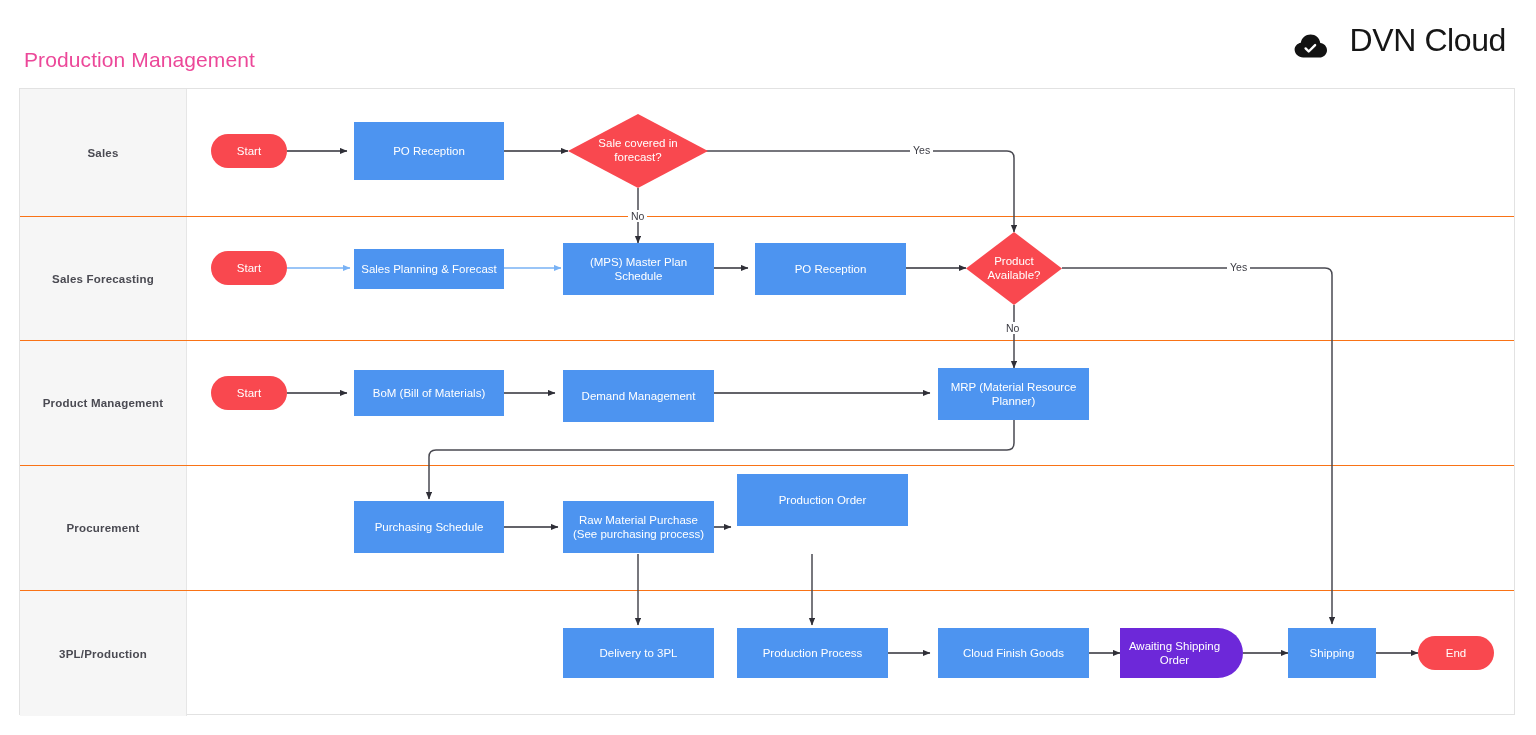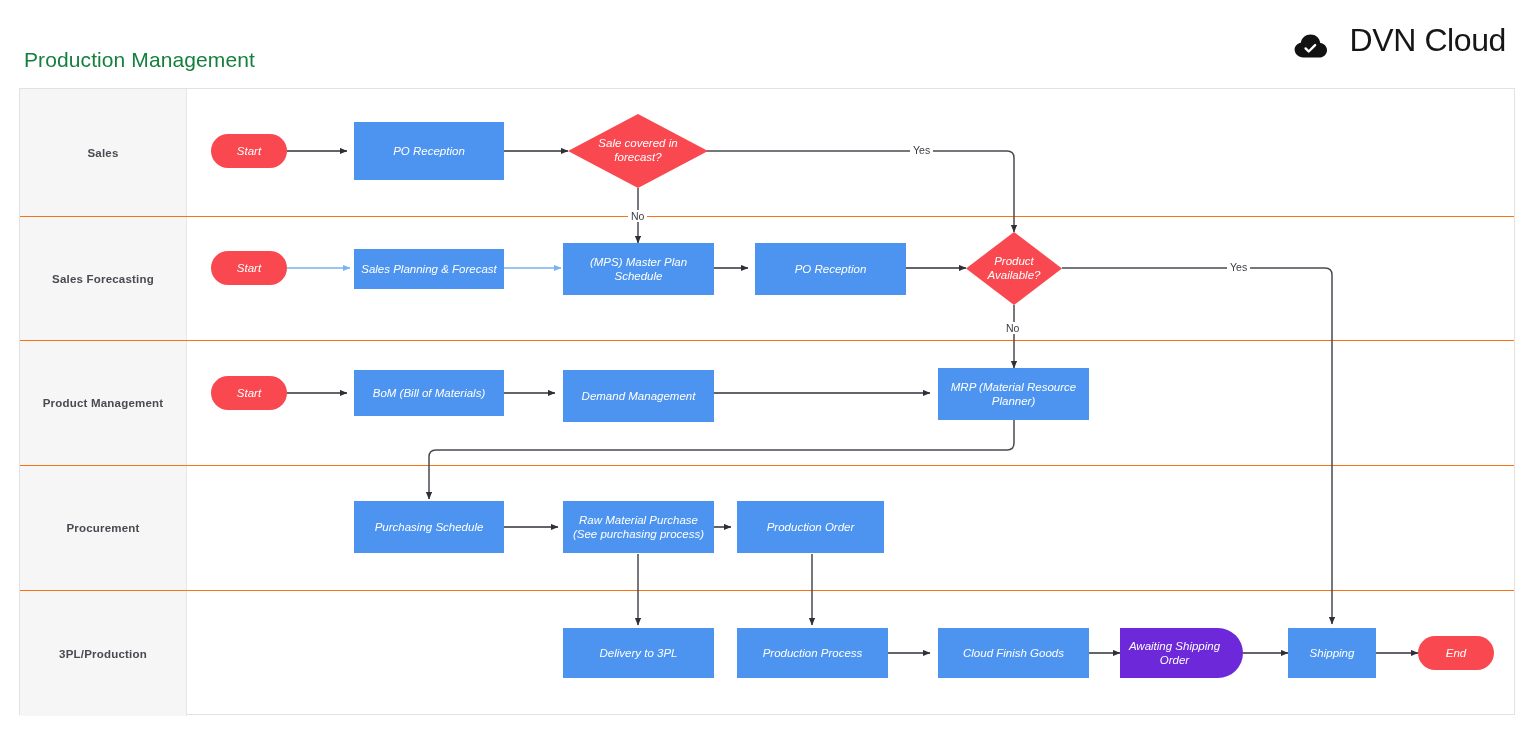--- a/index.html
+++ b/index.html
@@ -1,21 +1,21 @@
 <!DOCTYPE html>
 <html><head>
 <meta charset="utf-8">
 <style>
   html,body{margin:0;padding:0;background:#ffffff;}
   body{width:1536px;height:735px;position:relative;overflow:hidden;
        font-family:"Liberation Sans", sans-serif;}
 
   #page-title{
     position:absolute; left:24px; top:48px;
-    font-size:21px; color:#15803d; font-weight:400;
+    font-size:21px; color:#ec4899; font-weight:400;
     letter-spacing:.1px;
   }
 
   #brand{
     position:absolute; right:30px; top:22px;
     display:flex; align-items:flex-end; gap:22px;
   }
   #brand .brand-text{
     font-size:32px; color:#161616; font-weight:400; letter-spacing:-.4px;
   }
@@ -38,21 +38,21 @@
     background:#f6f6f6; border-right:1px solid #e6e6e6;
     display:flex; align-items:center; justify-content:center;
     box-sizing:border-box;
   }
   .lane-head span{
     font-size:11.5px; font-weight:bold; color:#4a4a52;
     text-align:center; letter-spacing:.2px;
   }
 
   
-  #shapes{position:absolute;left:0;top:0;width:1536px;height:735px;font-style:italic;}
+  #shapes{position:absolute;left:0;top:0;width:1536px;height:735px;}
 
   .node{
     position:absolute; box-sizing:border-box;
     display:flex; align-items:center; justify-content:center;
     text-align:center; color:#ffffff; line-height:1.25;
     font-size:11.5px;
   }
   .rect{ background:#4d94f0; }
   .term{ background:#f9484f; border-radius:26px; font-size:11.5px;}
   .delay{ background:#6d28d9; border-radius:0 46px 46px 0; }
@@ -236,21 +236,21 @@
     <span>Purchasing Schedule</span>
   </div>
 
   <div class="node rect" style="left:563px;top:501px;width:151px;height:52px;">
     <div>
       <div>Raw Material Purchase</div>
       <div>(See purchasing process)</div>
     </div>
   </div>
 
-  <div class="node rect" style="left:737px;top:501px;width:147px;height:52px;">
+  <div class="node rect" style="left:737px;top:474px;width:171px;height:52px;">
     <span>Production Order</span>
   </div>
 
   <div class="node rect" style="left:563px;top:628px;width:151px;height:50px;">
     <span>Delivery to 3PL</span>
   </div>
 
   <div class="node rect" style="left:737px;top:628px;width:151px;height:50px;">
     <span>Production Process</span>
   </div>

